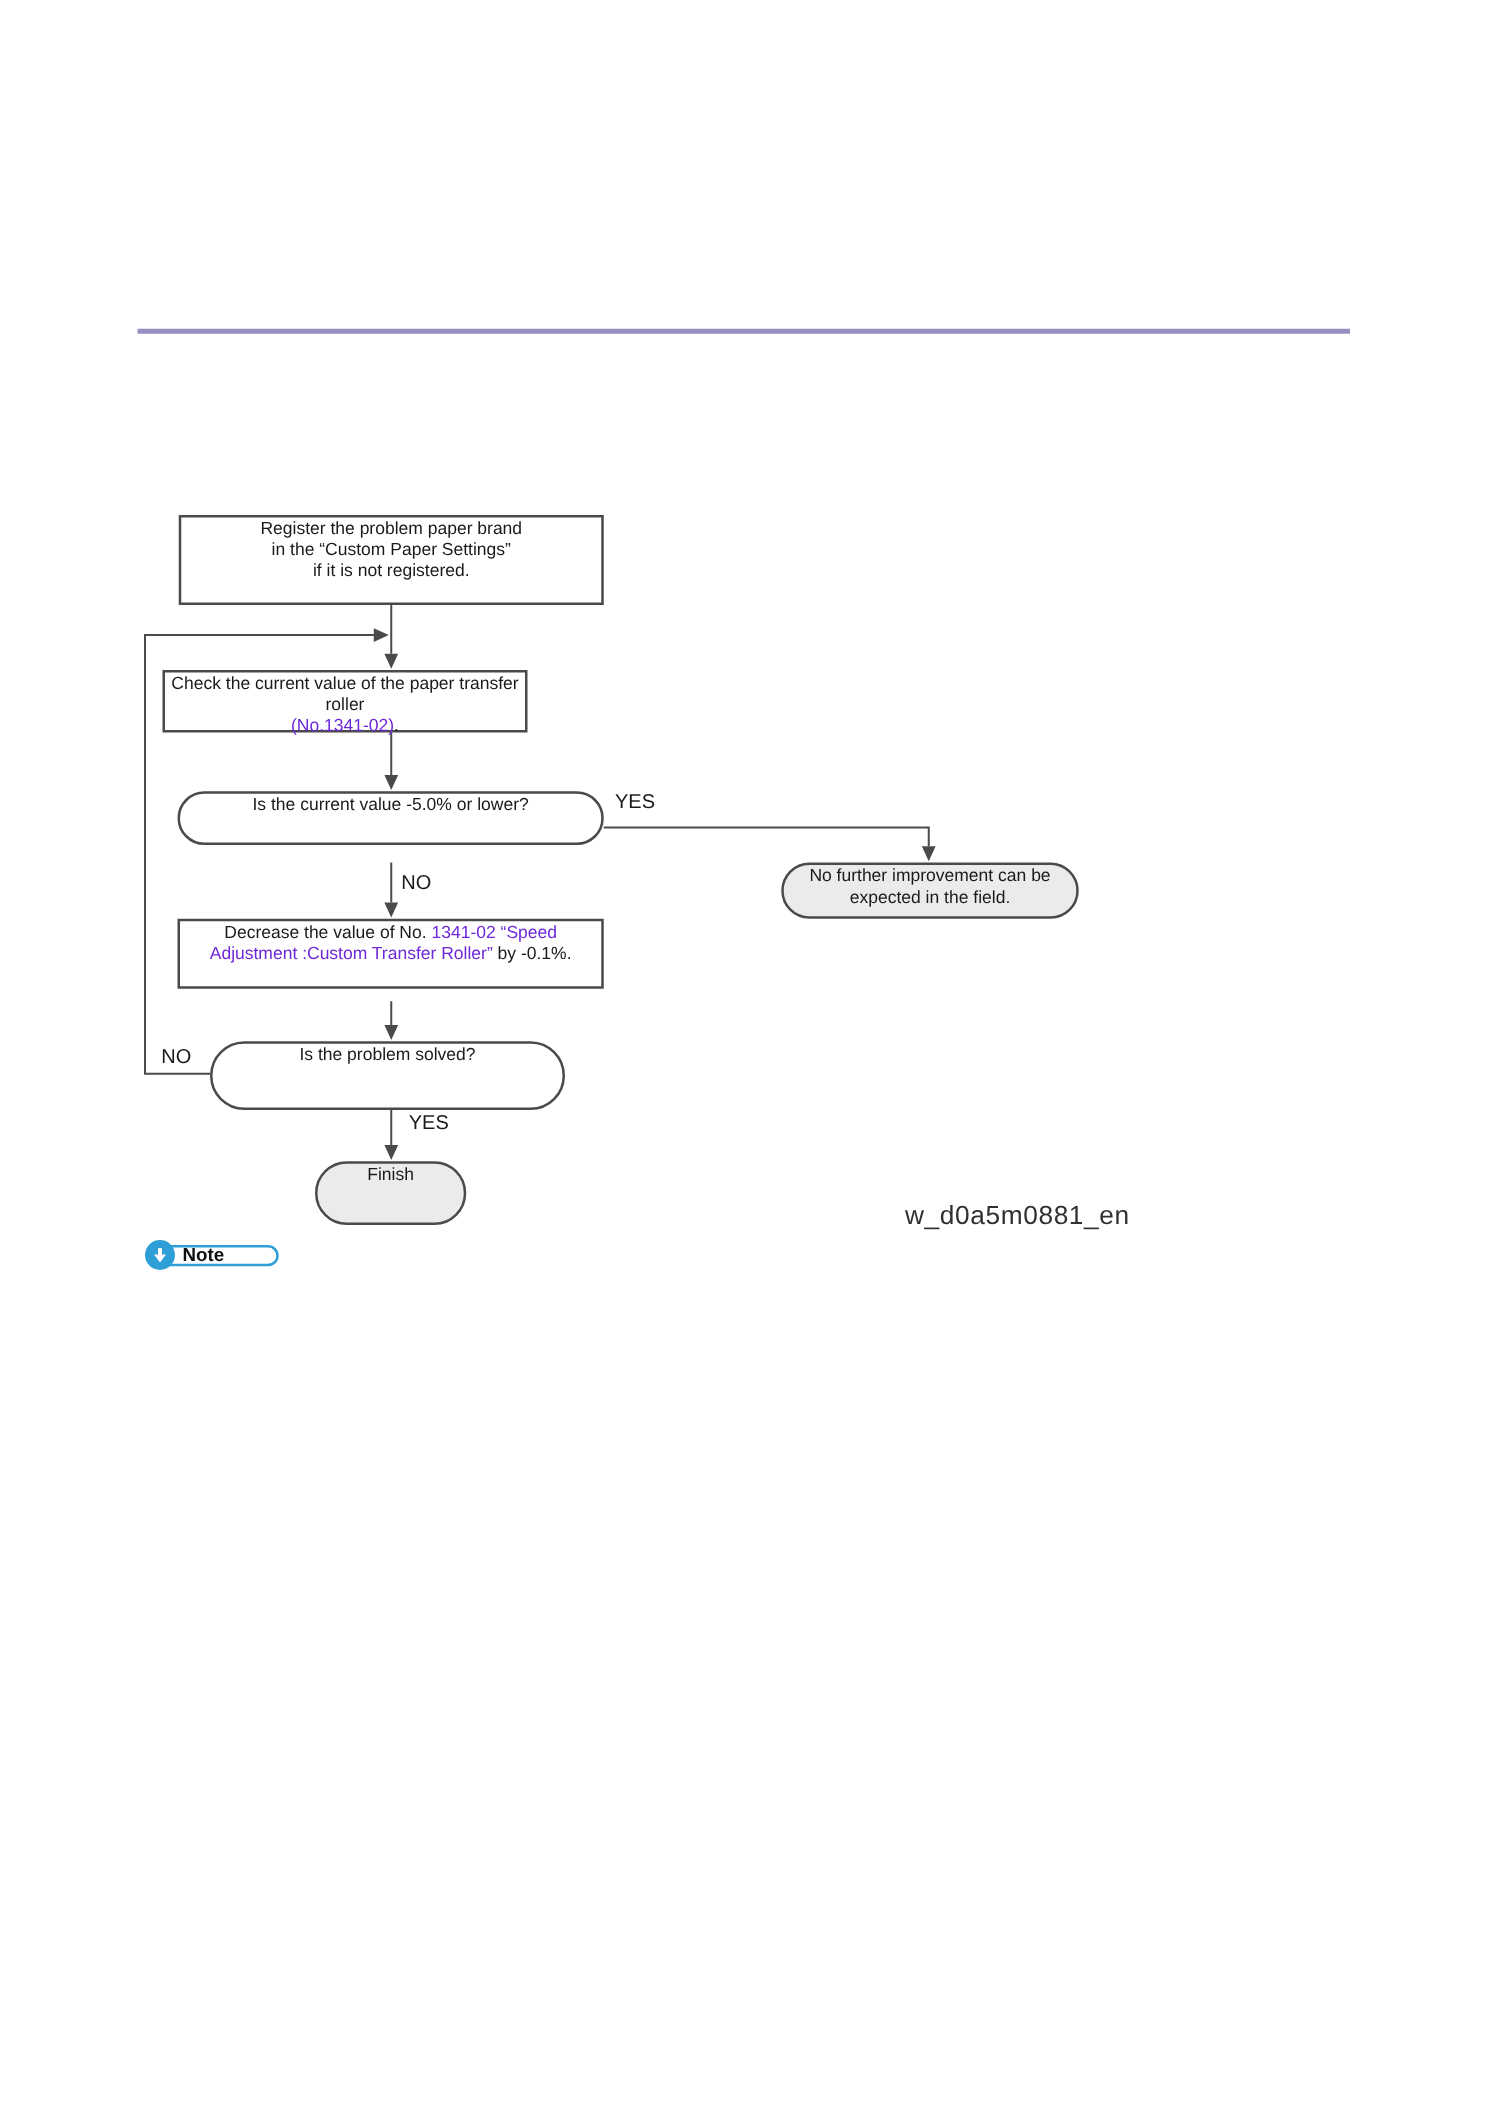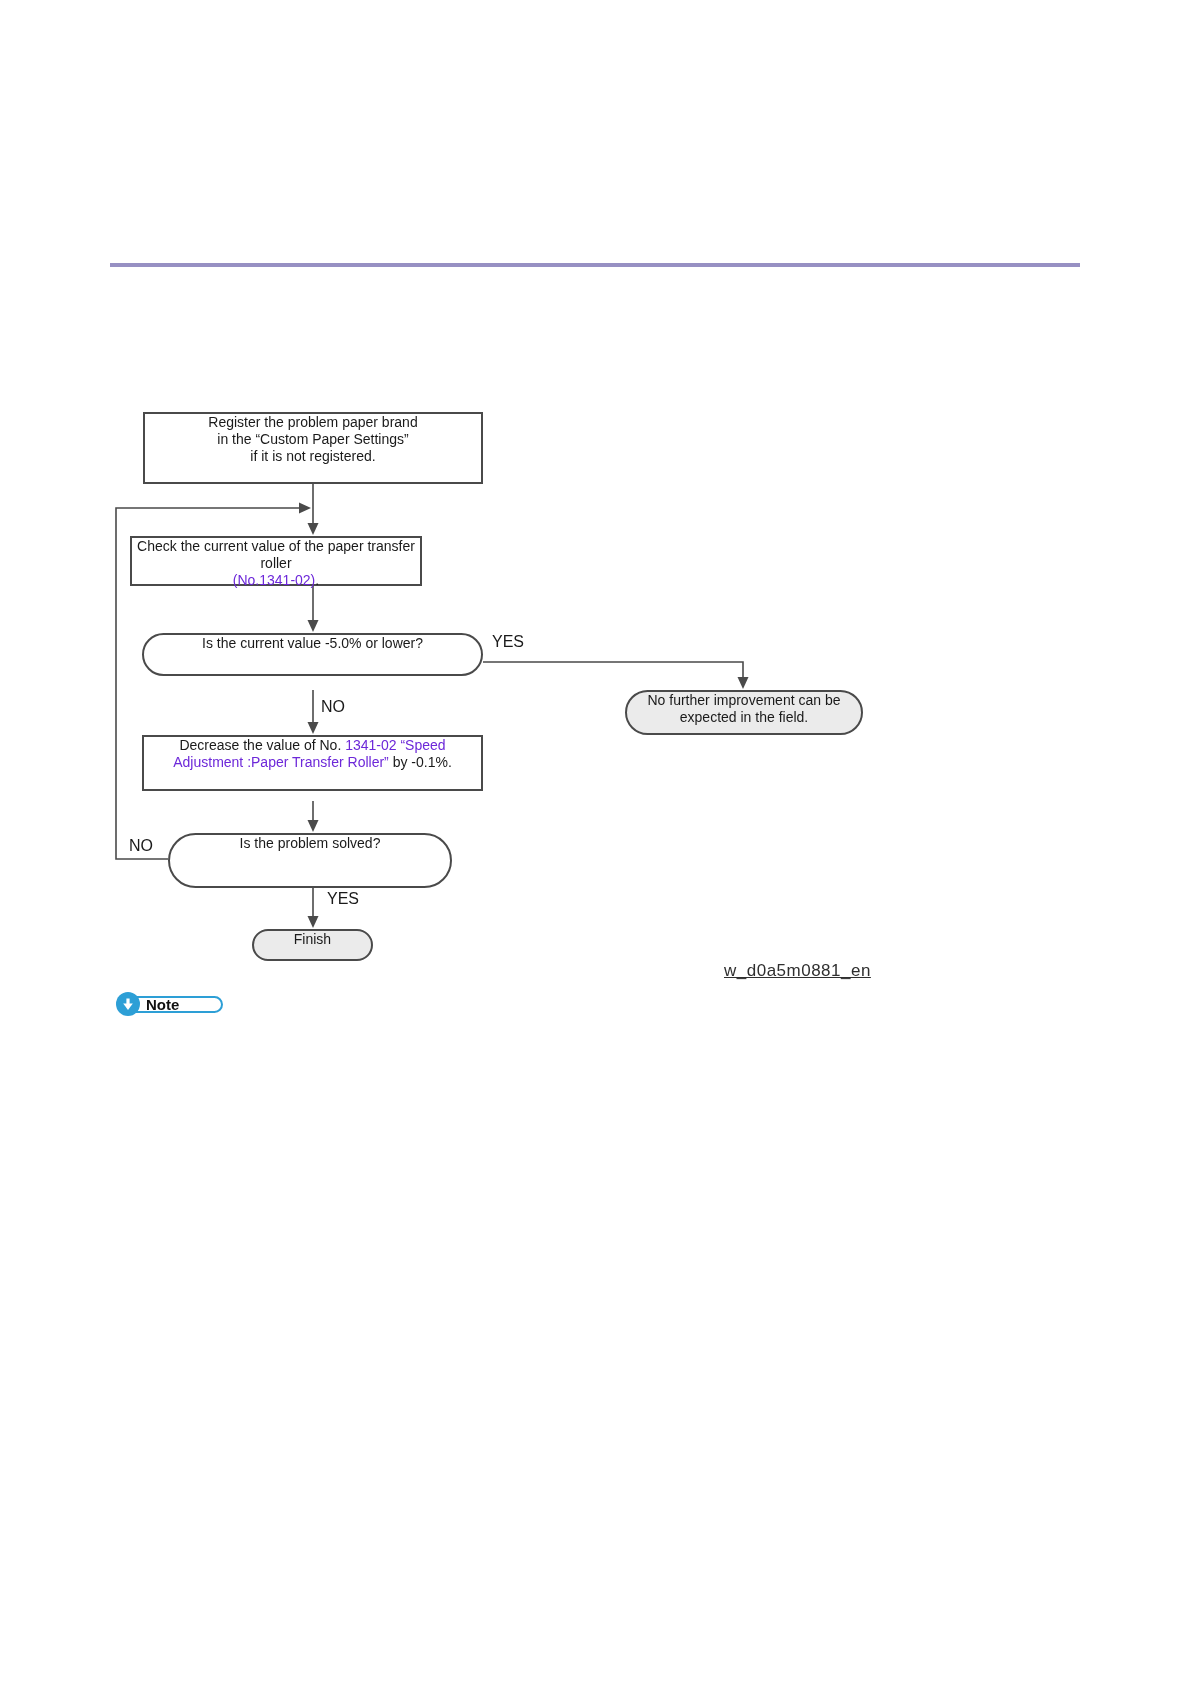--- a/index.html
+++ b/index.html
@@ -15,28 +15,28 @@
     border:2px solid #4a4a4a;box-sizing:border-box;
   }
   .stadium{border-radius:999px;}
   .gray{background:#ebebeb;}
   .node-register{left:143px;top:412px;width:340px;height:72px;}
   .node-check{left:130px;top:536px;width:292px;height:50px;}
   .node-decision1{left:142px;top:633px;width:341px;height:43px;}
   .node-noimprove{left:625px;top:690px;width:238px;height:45px;}
   .node-decrease{left:142px;top:735px;width:341px;height:56px;}
   .node-decision2{left:168px;top:833px;width:284px;height:55px;}
-  .node-finish{left:252px;top:929px;width:121px;height:32px;}
+  .node-finish{left:252px;top:929px;width:121px;height:51px;}
   .link{color:#6d28d9;cursor:pointer;}
   .branch-label{position:absolute;font-size:16px;line-height:18px;color:#1a1a1a;}
   .label-yes1{left:492px;top:633px;}
   .label-no1{left:321px;top:698px;}
   .label-no2{left:129px;top:837px;}
   .label-yes2{left:327px;top:890px;}
-  .figure-id{position:absolute;left:724px;top:961px;font-size:17px;color:#2f2f2f;letter-spacing:0.5px;text-decoration:underline;}
+  .figure-id{position:absolute;left:724px;top:961px;font-size:21px;color:#2f2f2f;letter-spacing:0.5px;}
   .note-badge{position:absolute;left:116px;top:992px;width:112px;height:26px;}
   .note-pill{
     position:absolute;left:2px;top:4px;width:105px;height:17px;background:#ffffff;
     border:2px solid #2d9fd6;border-radius:10px;box-sizing:border-box;
   }
   .note-circle{
     position:absolute;left:0px;top:0px;width:24px;height:24px;border-radius:50%;
     background:#2d9fd6;display:flex;align-items:center;justify-content:center;
   }
   .note-text{
@@ -94,21 +94,21 @@
   <div class="node stadium gray node-noimprove">
     <span>No further improvement can be</span>
     <span>expected in the field.</span>
   </div>
 
   <div class="node node-decrease">
     <span>
       <span>Decrease the value of No. </span><span class="link">1341-02 “Speed</span>
     </span>
     <span>
-      <span class="link">Adjustment :Paper Transfer Roller”</span><span> by -0.1%.</span>
+      <span class="link">Adjustment :Custom Transfer Roller”</span><span> by -0.1%.</span>
     </span>
   </div>
 
   <div class="branch-label label-no2">NO</div>
 
   <div class="node stadium node-decision2">
     <span>Is the problem solved?</span>
   </div>
 
   <div class="branch-label label-yes2">YES</div>

